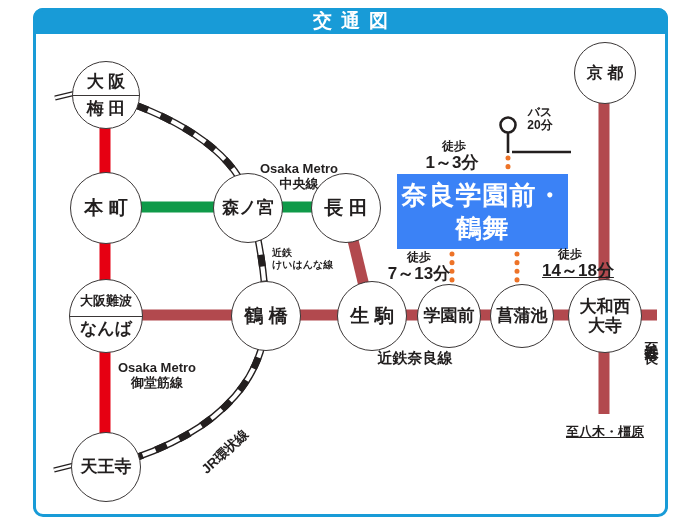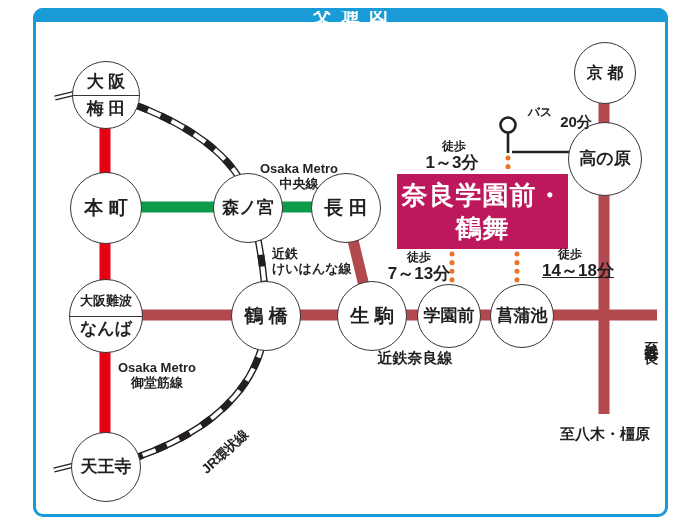--- a/index.html
+++ b/index.html
@@ -1,38 +1,38 @@
 <!DOCTYPE html>
 <html><head>
 <meta charset="utf-8">
 <style>
   html,body{margin:0;padding:0;background:#fff;}
   #app{position:relative;width:700px;height:525px;background:#fff;overflow:hidden;
        font-family:"Liberation Sans","DejaVu Sans",sans-serif;color:#221f1f;}
   
   .frame{position:absolute;left:33px;top:8px;width:629px;height:503px;
          border:3px solid #189bd7;border-radius:10px;background:transparent;}
-  .titlebar{position:absolute;left:33px;top:8px;width:635px;height:14px;
+  .titlebar{position:absolute;left:33px;top:8px;width:635px;height:26px;
             background:#189bd7;border-radius:10px 10px 0 0;
             display:flex;align-items:center;justify-content:center;}
   .titlebar span{color:#fff;font-size:19px;font-weight:bold;letter-spacing:9px;padding-left:9px;}
   
   svg.rails{position:absolute;left:0;top:0;z-index:1;}
   
   .st{position:absolute;z-index:3;background:#fff;border:1.6px solid #3a3636;border-radius:50%;
       display:flex;flex-direction:column;align-items:center;justify-content:center;
       font-weight:bold;line-height:1.12;text-align:center;}
   .st .dv{position:absolute;left:0;right:0;top:50%;height:1.3px;background:#3a3636;}
   
   .lbl{position:absolute;z-index:4;text-align:center;white-space:nowrap;line-height:1.15;}
   .b{font-weight:bold;}
   .rot{transform:rotate(-43deg);transform-origin:center;}
   .vert{writing-mode:vertical-rl;letter-spacing:2px;}
   
-  .hibox{position:absolute;left:397px;top:174px;width:171px;height:75px;background:#be185d;z-index:4;
+  .hibox{position:absolute;left:397px;top:174px;width:171px;height:75px;background:#3b82f6;z-index:4;
          display:flex;flex-direction:column;align-items:center;justify-content:center;
          color:#fff;font-weight:bold;font-size:26px;line-height:1.25;letter-spacing:1px;}
 </style>
 </head>
 <body>
 
 <div id="app">
 
   <div class="titlebar">
     <span>交通図</span>
@@ -116,62 +116,63 @@
   </div>
 
   <div class="st" style="left:337px;top:281px;width:68px;height:68px;font-size:19px;">
     <span>生 駒</span>
   </div>
 
   <div class="st" style="left:490px;top:284px;width:62px;height:62px;font-size:17px;">
     <span>菖蒲池</span>
   </div>
 
+  <div class="st" style="left:568px;top:279px;width:72px;height:72px;font-size:17px;">
+    <span>大和西</span>
+    <span>大寺</span>
+  </div>
 
-  <div class="st" style="left:568px;top:122px;width:72px;height:72px;font-size:17px;">
-    <span>高の原</span>
-  </div>
 
   <div class="st" style="left:574px;top:42px;width:60px;height:60px;font-size:16px;">
     <span>京 都</span>
   </div>
 
   <div class="hibox">
     <span>奈良学園前・</span>
     <span>鶴舞</span>
   </div>
 
   <div class="lbl b" style="left:434px;top:140px;width:40px;font-size:12px;">徒歩</div>
   <div class="lbl b" style="left:420px;top:153px;width:64px;font-size:17px;">1～3分</div>
 
   <div class="lbl b" style="left:520px;top:106px;width:40px;font-size:12px;">バス</div>
-  <div class="lbl b" style="left:516px;top:113px;width:48px;font-size:15px;margin-left:36px;">20分</div>
+  <div class="lbl b" style="left:516px;top:119px;width:48px;font-size:12px;">20分</div>
 
   <div class="lbl b" style="left:399px;top:251px;width:40px;font-size:12px;">徒歩</div>
   <div class="lbl b" style="left:383px;top:264px;width:72px;font-size:17px;">7～13分</div>
 
   <div class="lbl b" style="left:550px;top:248px;width:40px;font-size:12px;">徒歩</div>
   <div class="lbl b" style="left:534px;top:261px;width:88px;font-size:17px;text-decoration:underline;">14～18分</div>
 
   <div class="lbl b" style="left:252px;top:162px;width:94px;font-size:13px;">
     <div>Osaka Metro</div>
     <div>中央線</div>
   </div>
 
   <div class="lbl b" style="left:110px;top:361px;width:94px;font-size:13px;">
     <div>Osaka Metro</div>
     <div>御堂筋線</div>
   </div>
 
-  <div class="lbl b" style="left:272px;top:247px;width:100px;font-size:13px;text-align:left;">
+  <div class="lbl b" style="left:272px;top:247px;width:100px;font-size:10px;text-align:left;">
     <div>近鉄</div>
     <div>けいはんな線</div>
   </div>
 
   <div class="lbl b" style="left:373px;top:349px;width:84px;font-size:15px;">近鉄奈良線</div>
 
   <div class="lbl b rot" style="left:186px;top:444px;width:78px;font-size:13.5px;">JR環状線</div>
 
   <div class="lbl b vert" style="left:644px;top:330px;font-size:14px;">至近鉄奈良</div>
 
-  <div class="lbl b" style="left:558px;top:425px;width:94px;font-size:15px;">至八木・橿原</div>
+  <div class="lbl b" style="left:558px;top:425px;width:94px;font-size:13px;text-decoration:underline;">至八木・橿原</div>
 
 </div>
 
 </body></html>

